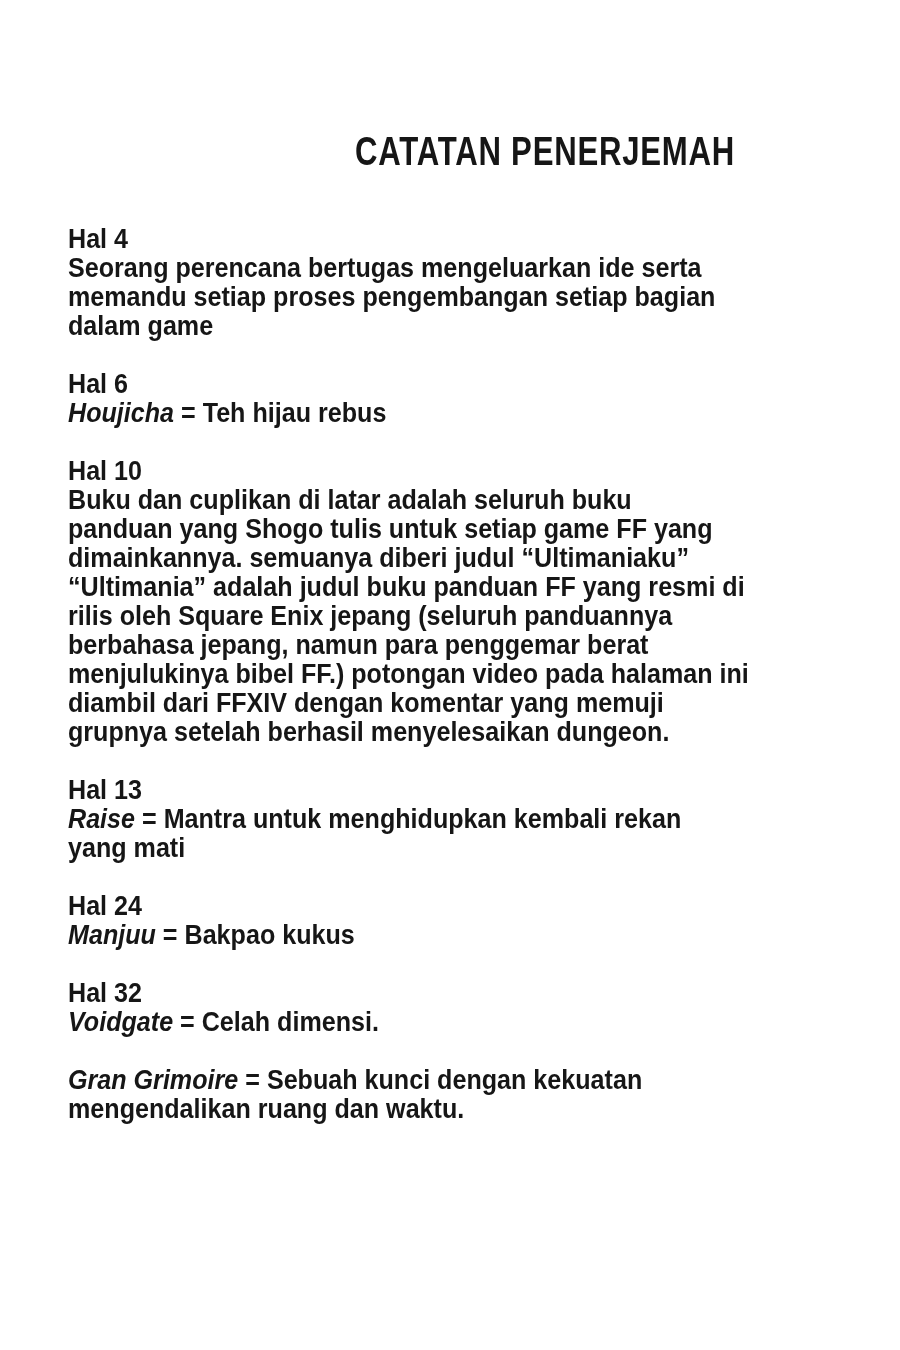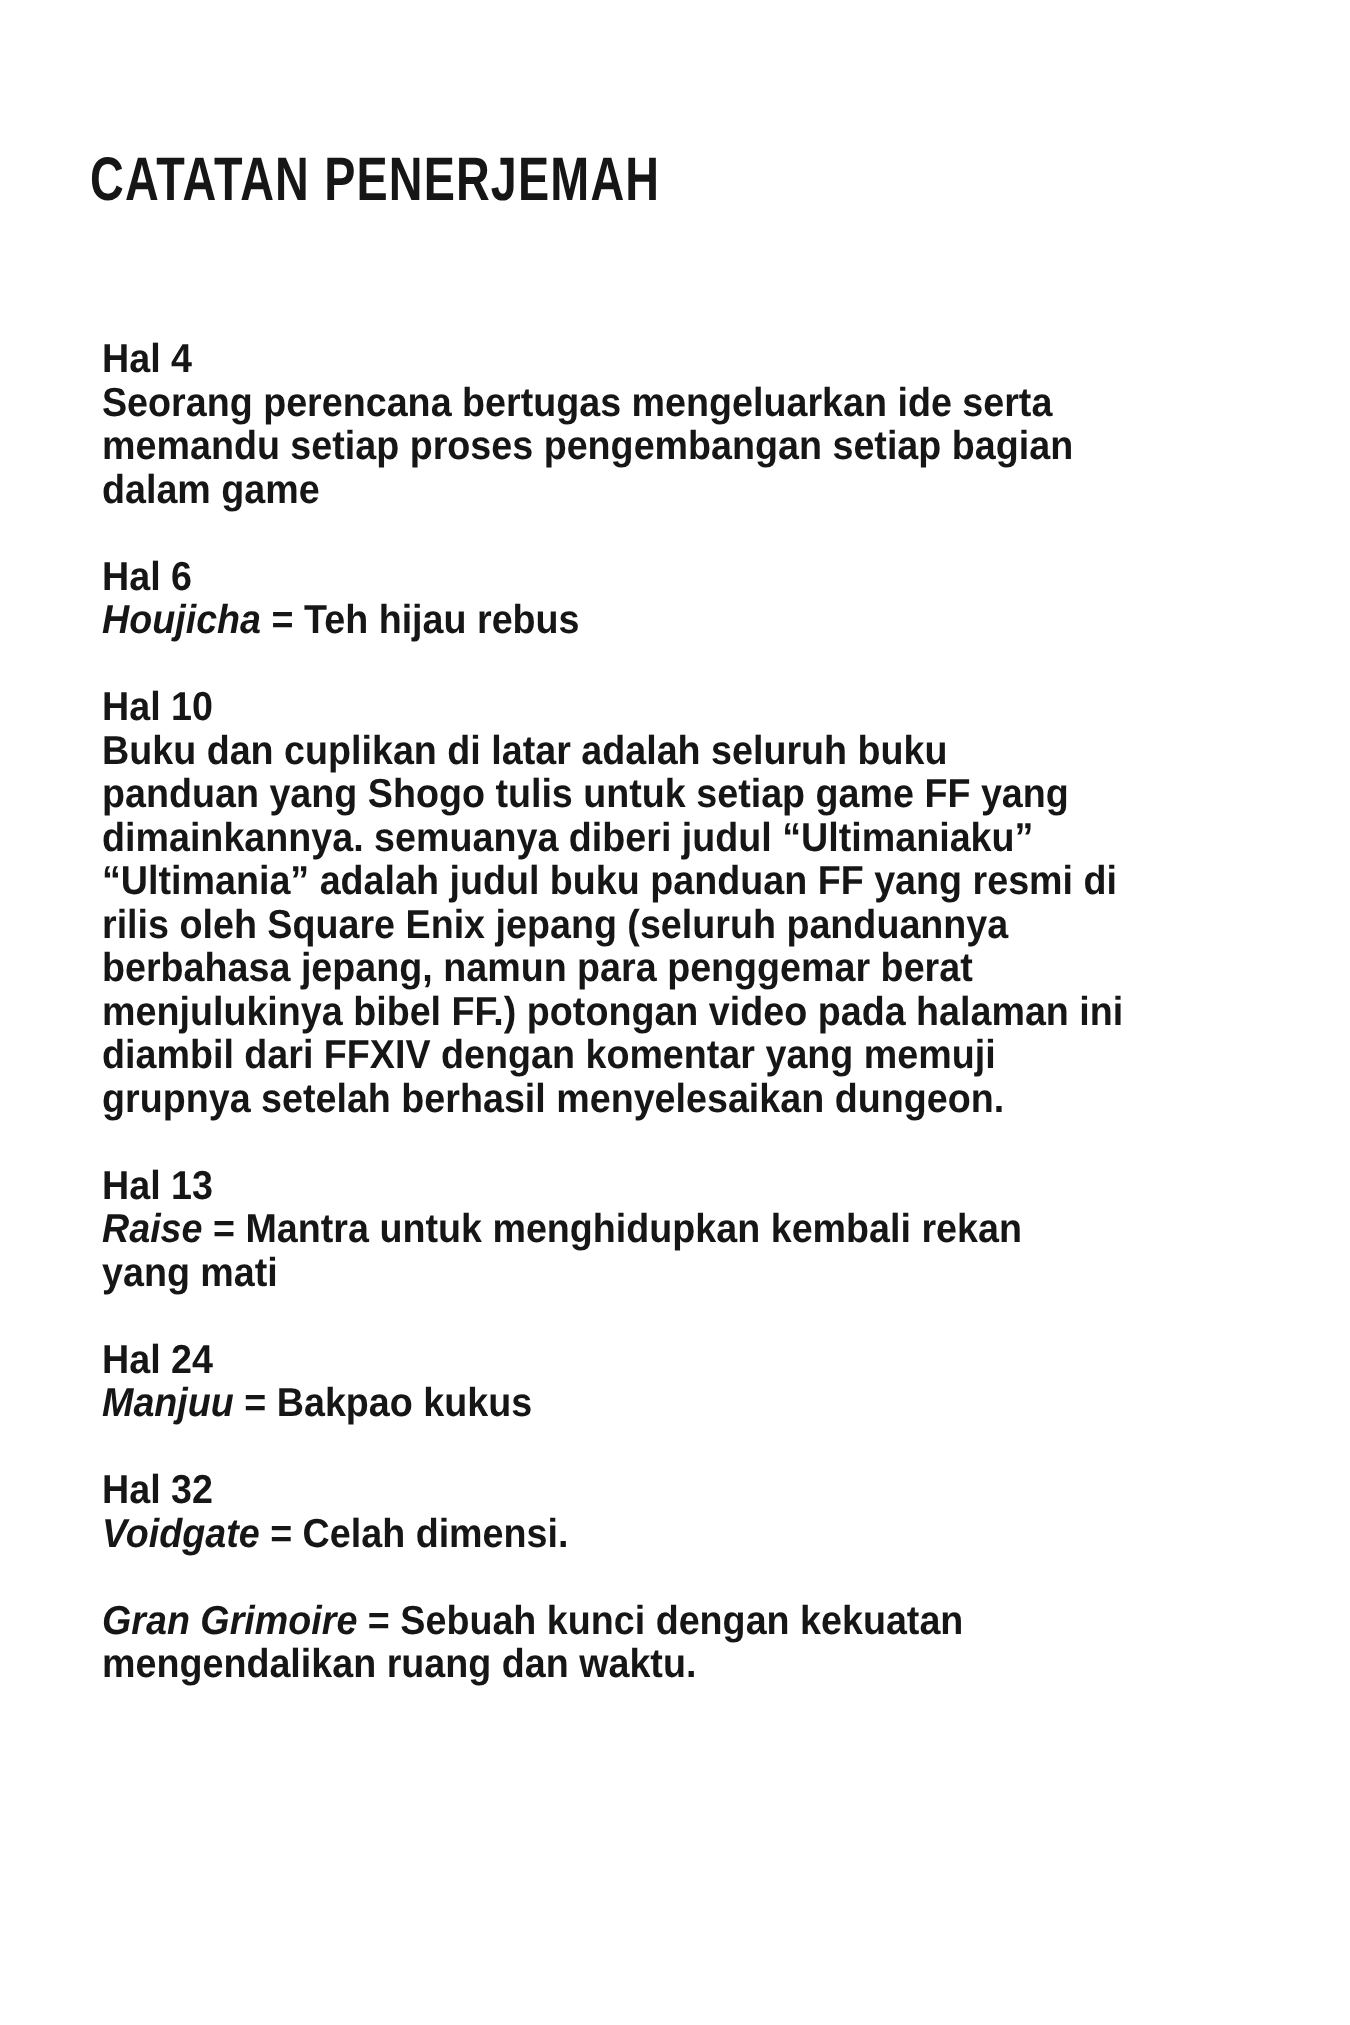--- a/index.html
+++ b/index.html
@@ -7,24 +7,24 @@
     width: 900px;
     height: 1350px;
     background: #ffffff;
     overflow: hidden;
     position: relative;
     font-family: "Liberation Sans", sans-serif;
     color: #161616;
   }
   .title-wrap {
     position: absolute;
-    top: 96px;
+    top: 128px;
     left: 0;
     width: 795px;
-    text-align: left;
+    text-align: right;
   }
   .title-text {
     display: inline-block;
     font-size: 41px;
     font-weight: 700;
     letter-spacing: 1px;
     white-space: nowrap;
     transform: scaleX(0.76);
     transform-origin: 50% 50%;
   }

